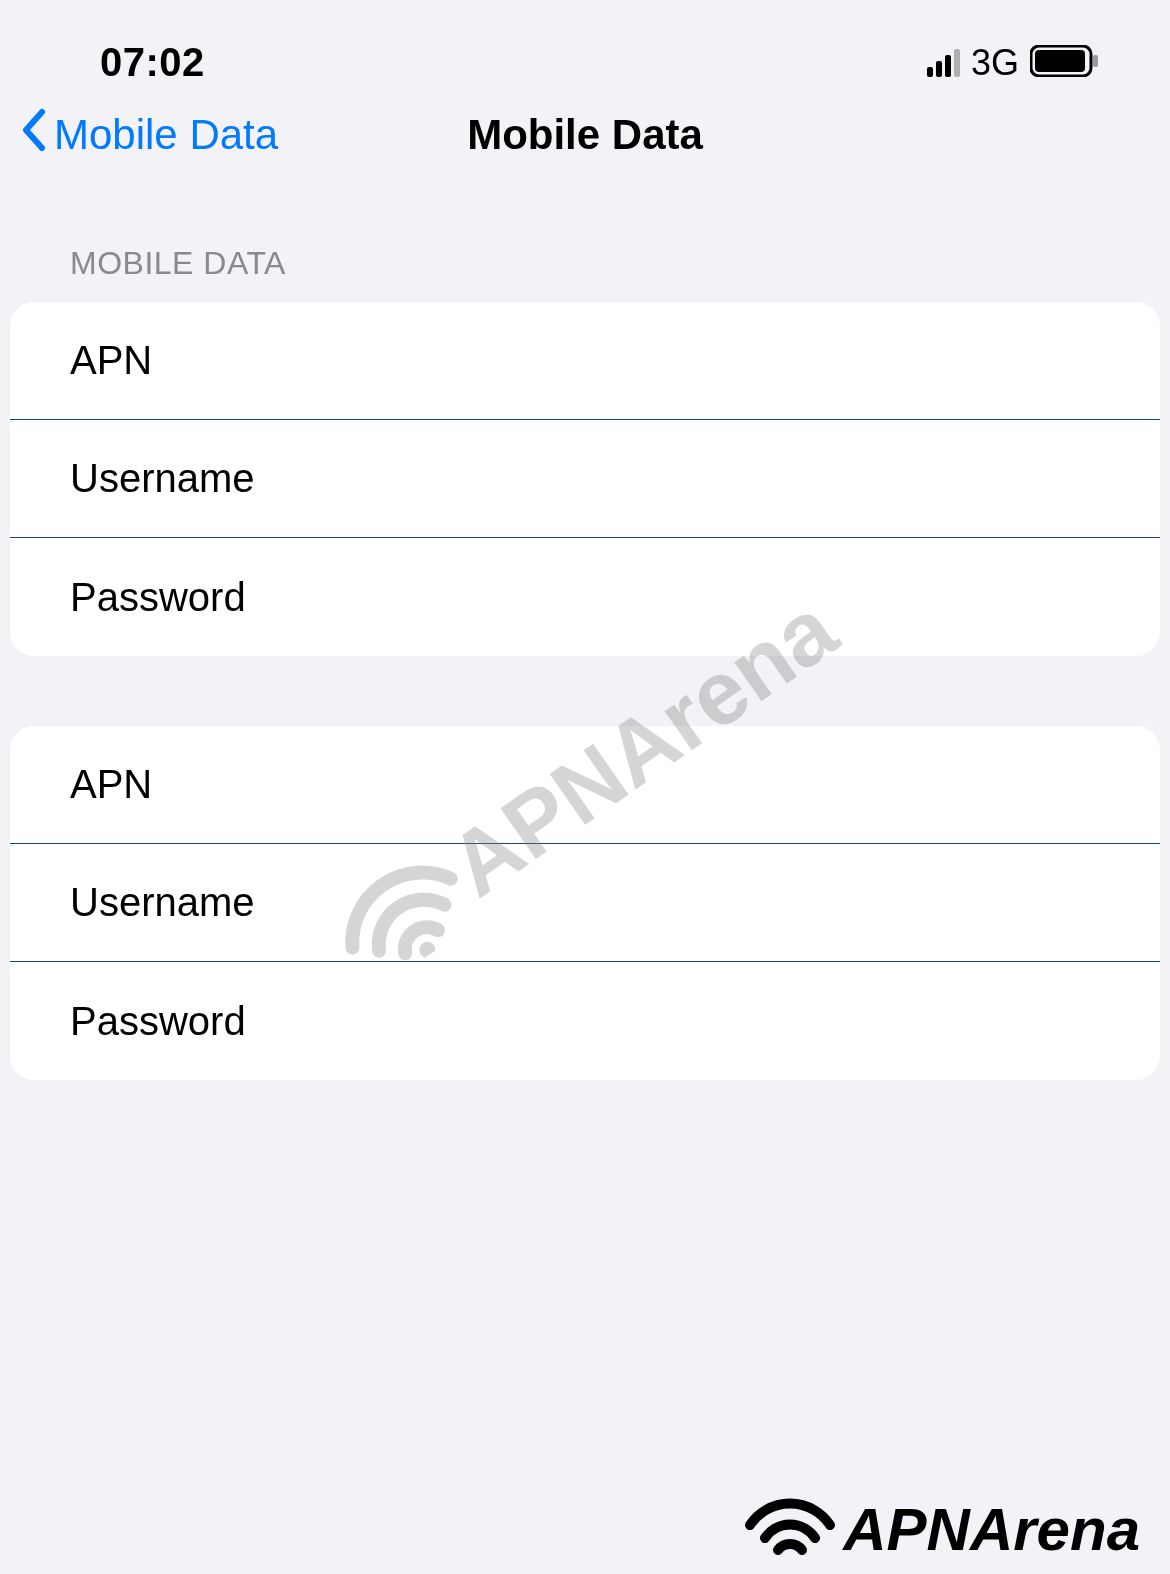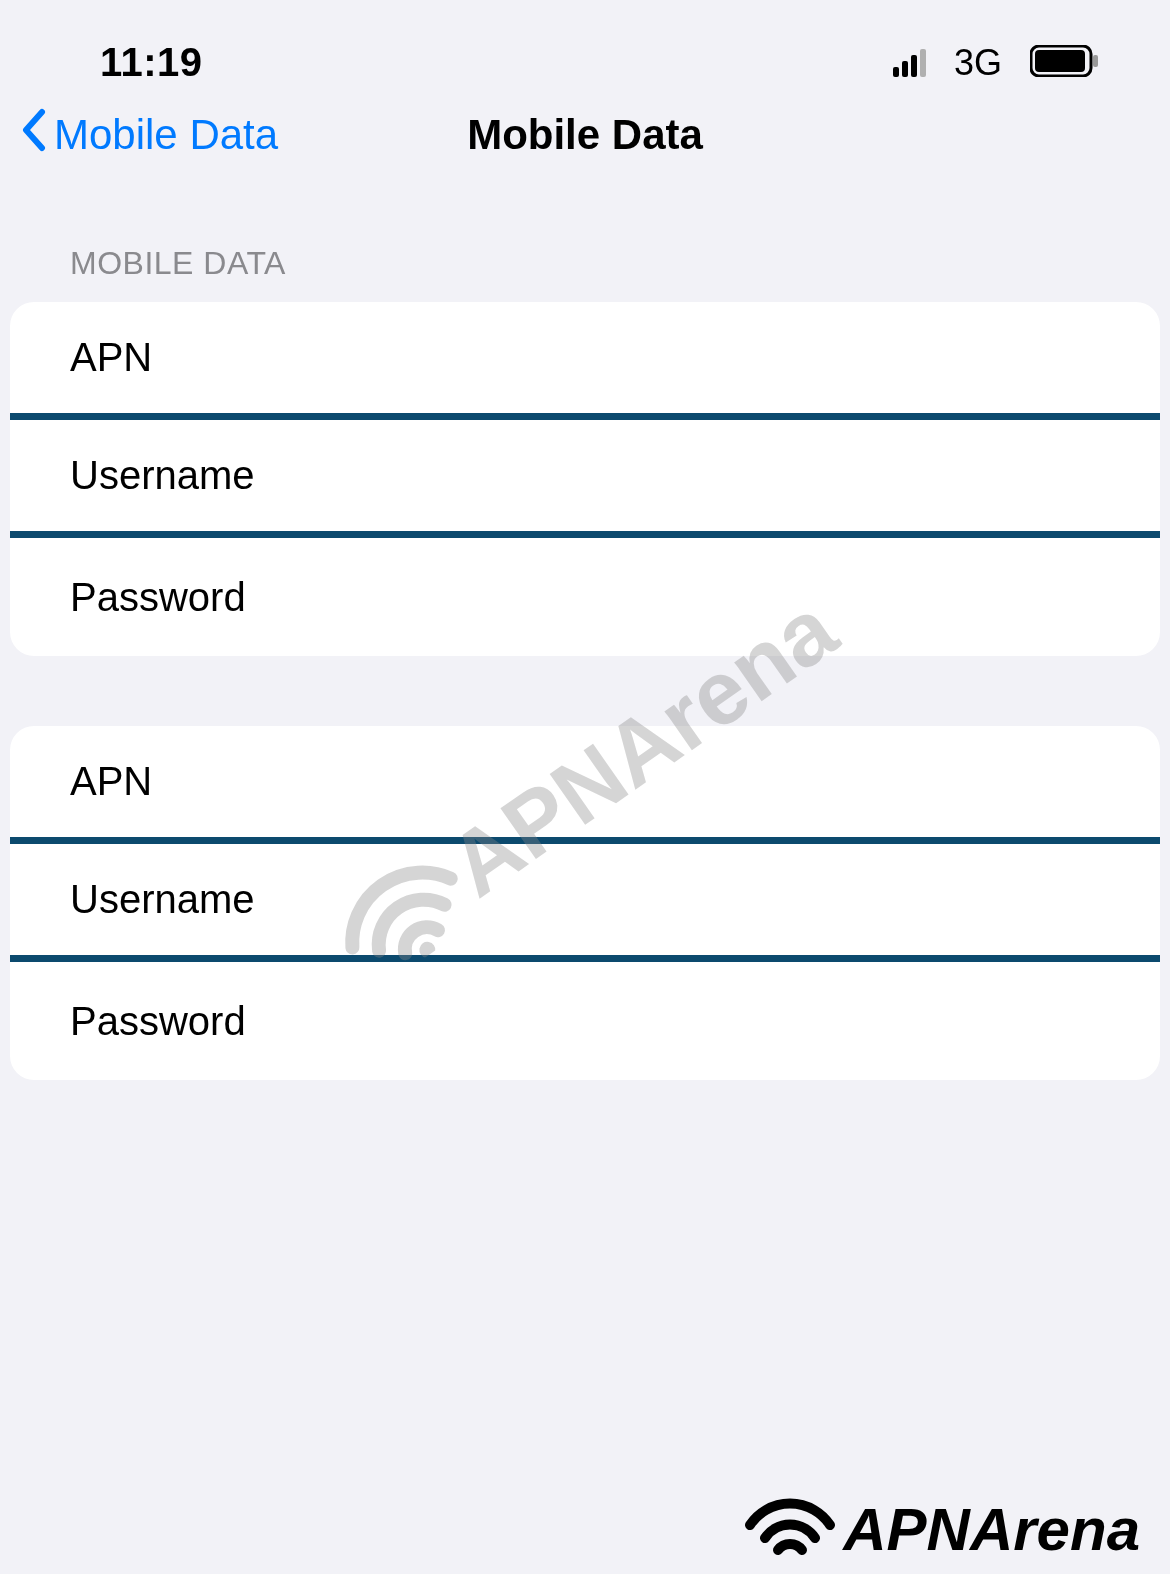--- a/index.html
+++ b/index.html
@@ -23,21 +23,21 @@
     }
     .status-time {
       font-size: 40px;
       font-weight: 600;
       color: #000;
       letter-spacing: 0.5px;
     }
     .status-right {
       display: flex;
       align-items: center;
-      gap: 28px;
+      gap: 11px;
     }
     .signal-icon {
       display: flex;
       align-items: flex-end;
       gap: 3px;
     }
     .signal-bar {
       width: 6px;
       background: #000;
       border-radius: 2px;
@@ -99,21 +99,21 @@
       background: #fff;
       border-radius: 24px;
       margin: 0 0 70px 0;
       overflow: hidden;
     }
     .form-row {
       display: flex;
       align-items: center;
       min-height: 118px;
       padding: 0 60px;
-      border-bottom: 7px solid #0c4a6e;
+      border-bottom: 1px solid #0c4a6e;
     }
     .form-row:last-child {
       border-bottom: none;
       justify-content: space-between;
     }
     .form-label {
       font-size: 40px;
       color: #000;
       width: 240px;
       flex-shrink: 0;
@@ -162,21 +162,21 @@
       font-size: 60px;
       font-weight: 700;
       color: #000;
       font-style: italic;
     }
   </style>
 </head>
 <body>
 
 <div class="status-bar">
-  <div class="status-time">11:19</div>
+  <div class="status-time">07:02</div>
   <div class="status-right">
     <span class="signal-icon">
       <span class="signal-bar b1"></span>
       <span class="signal-bar b2"></span>
       <span class="signal-bar b3"></span>
       <span class="signal-bar b4"></span>
     </span>
     <span class="network-label">3G</span>
     <span class="battery-icon">
       <svg width="70" height="32" viewBox="0 0 70 32">

